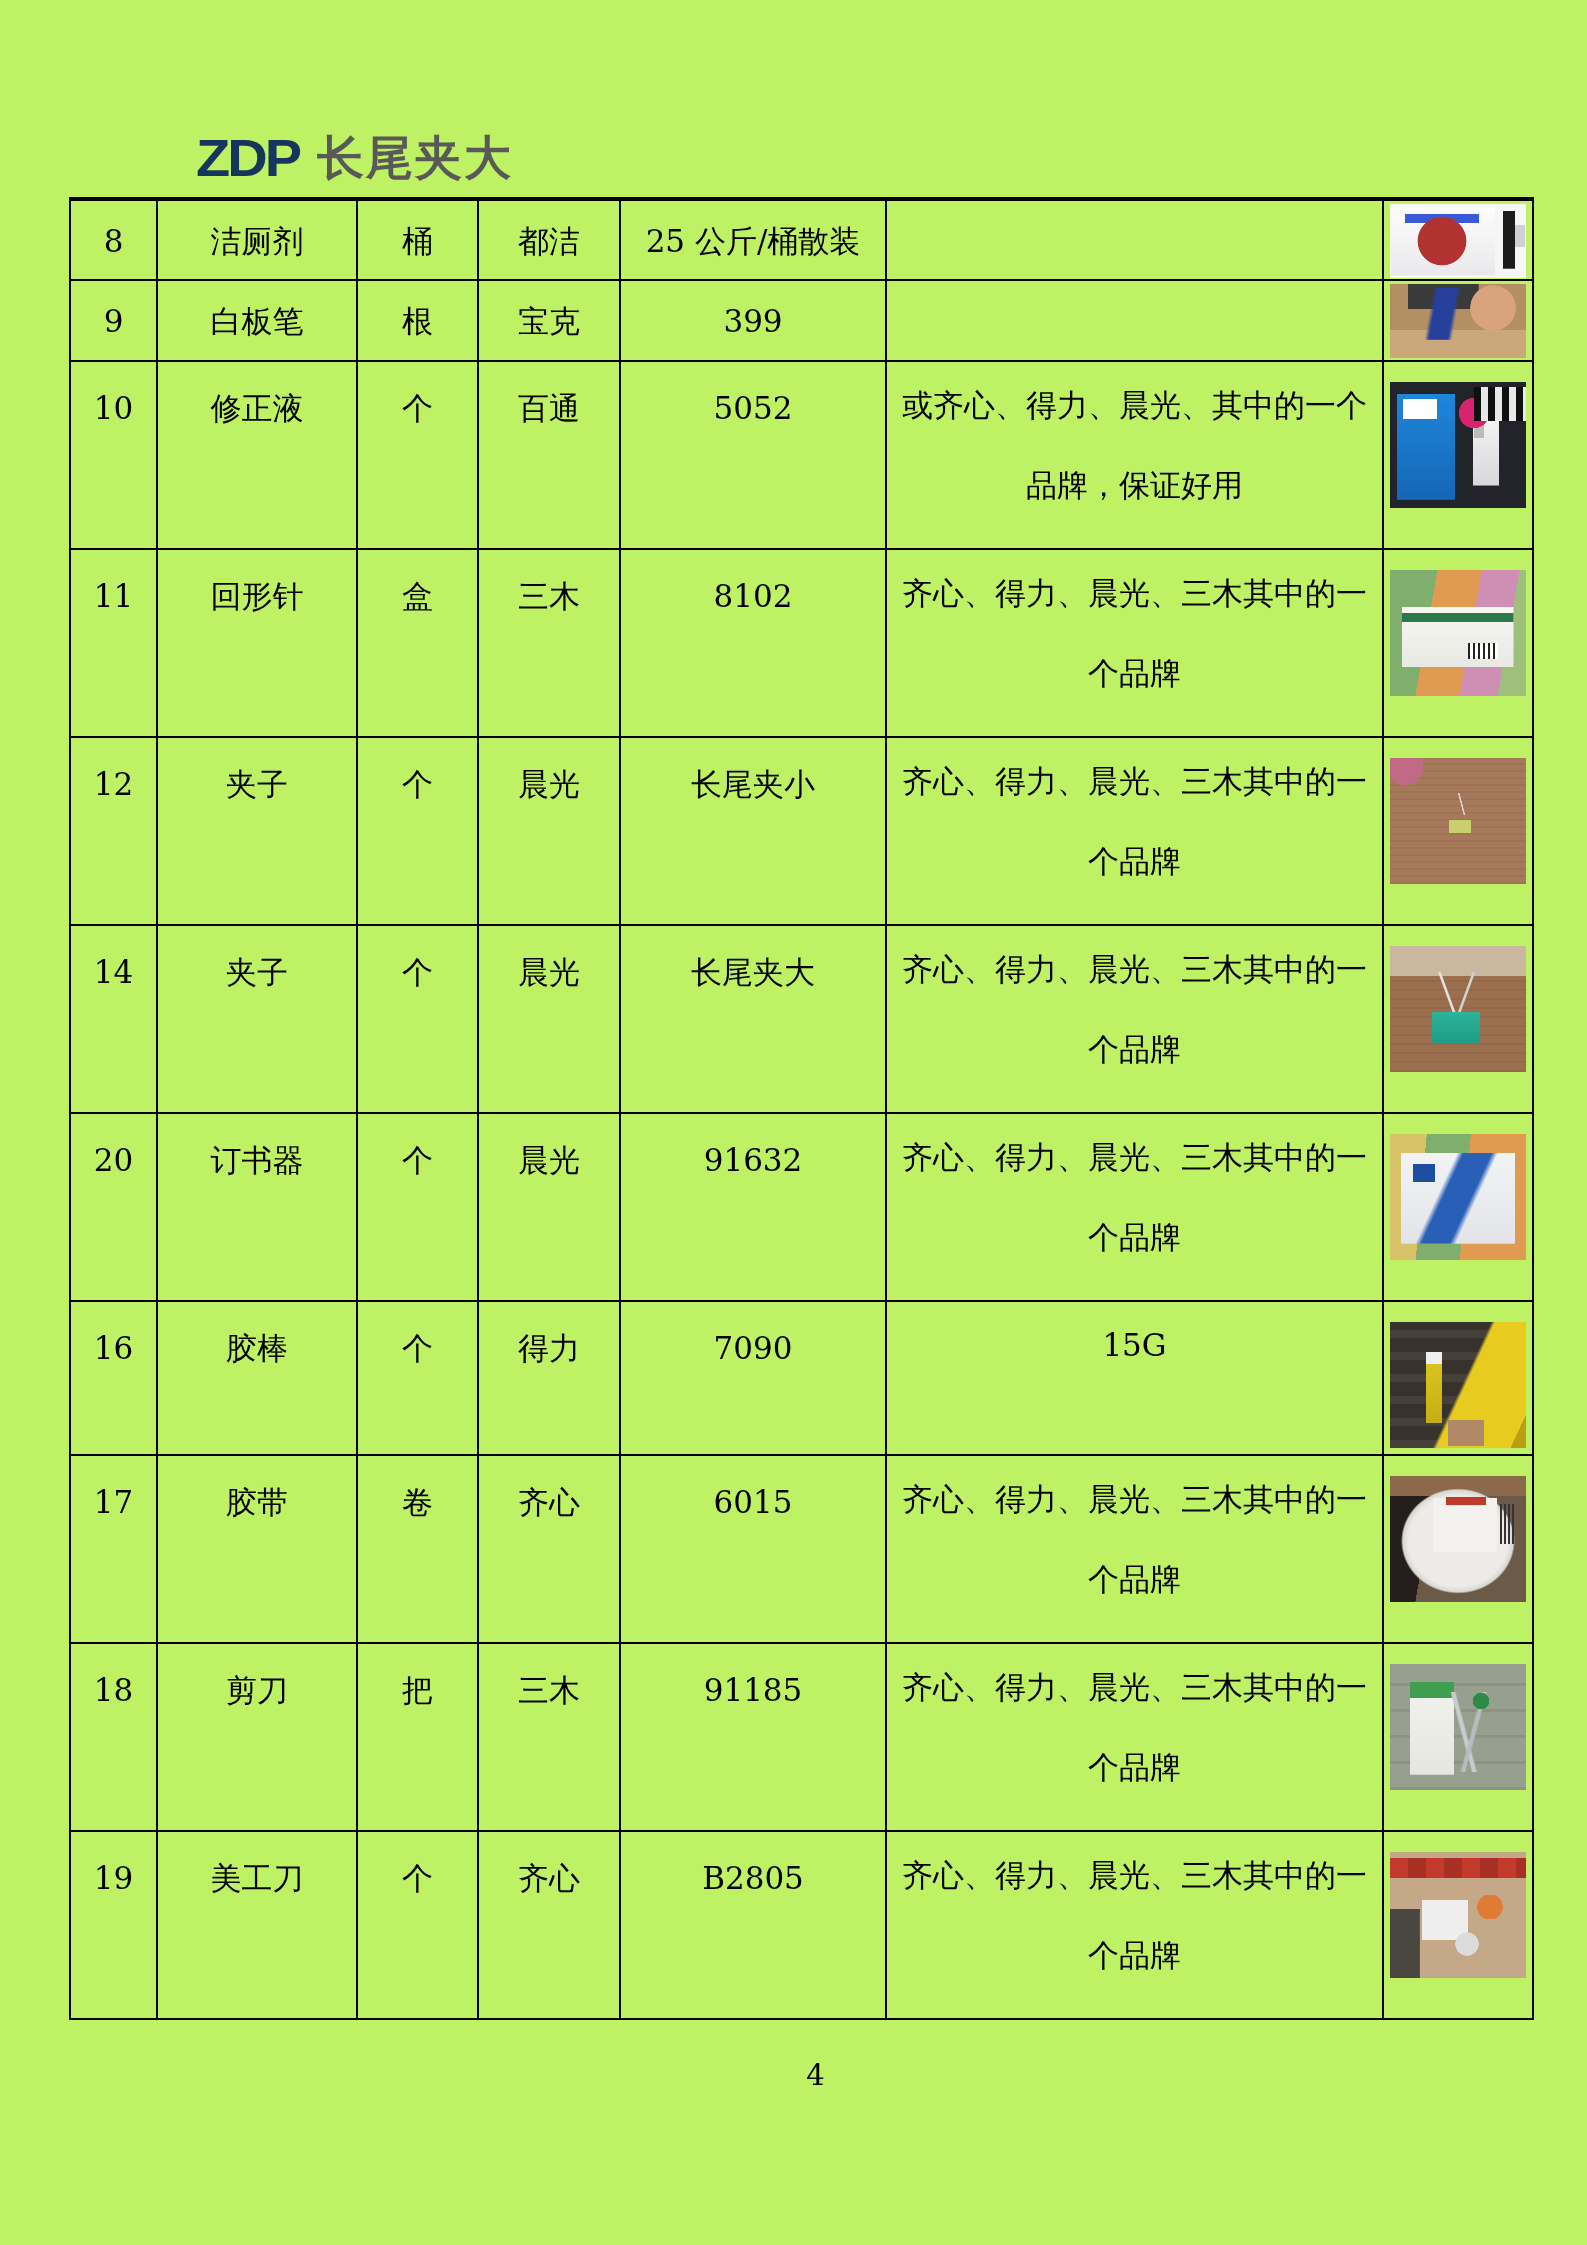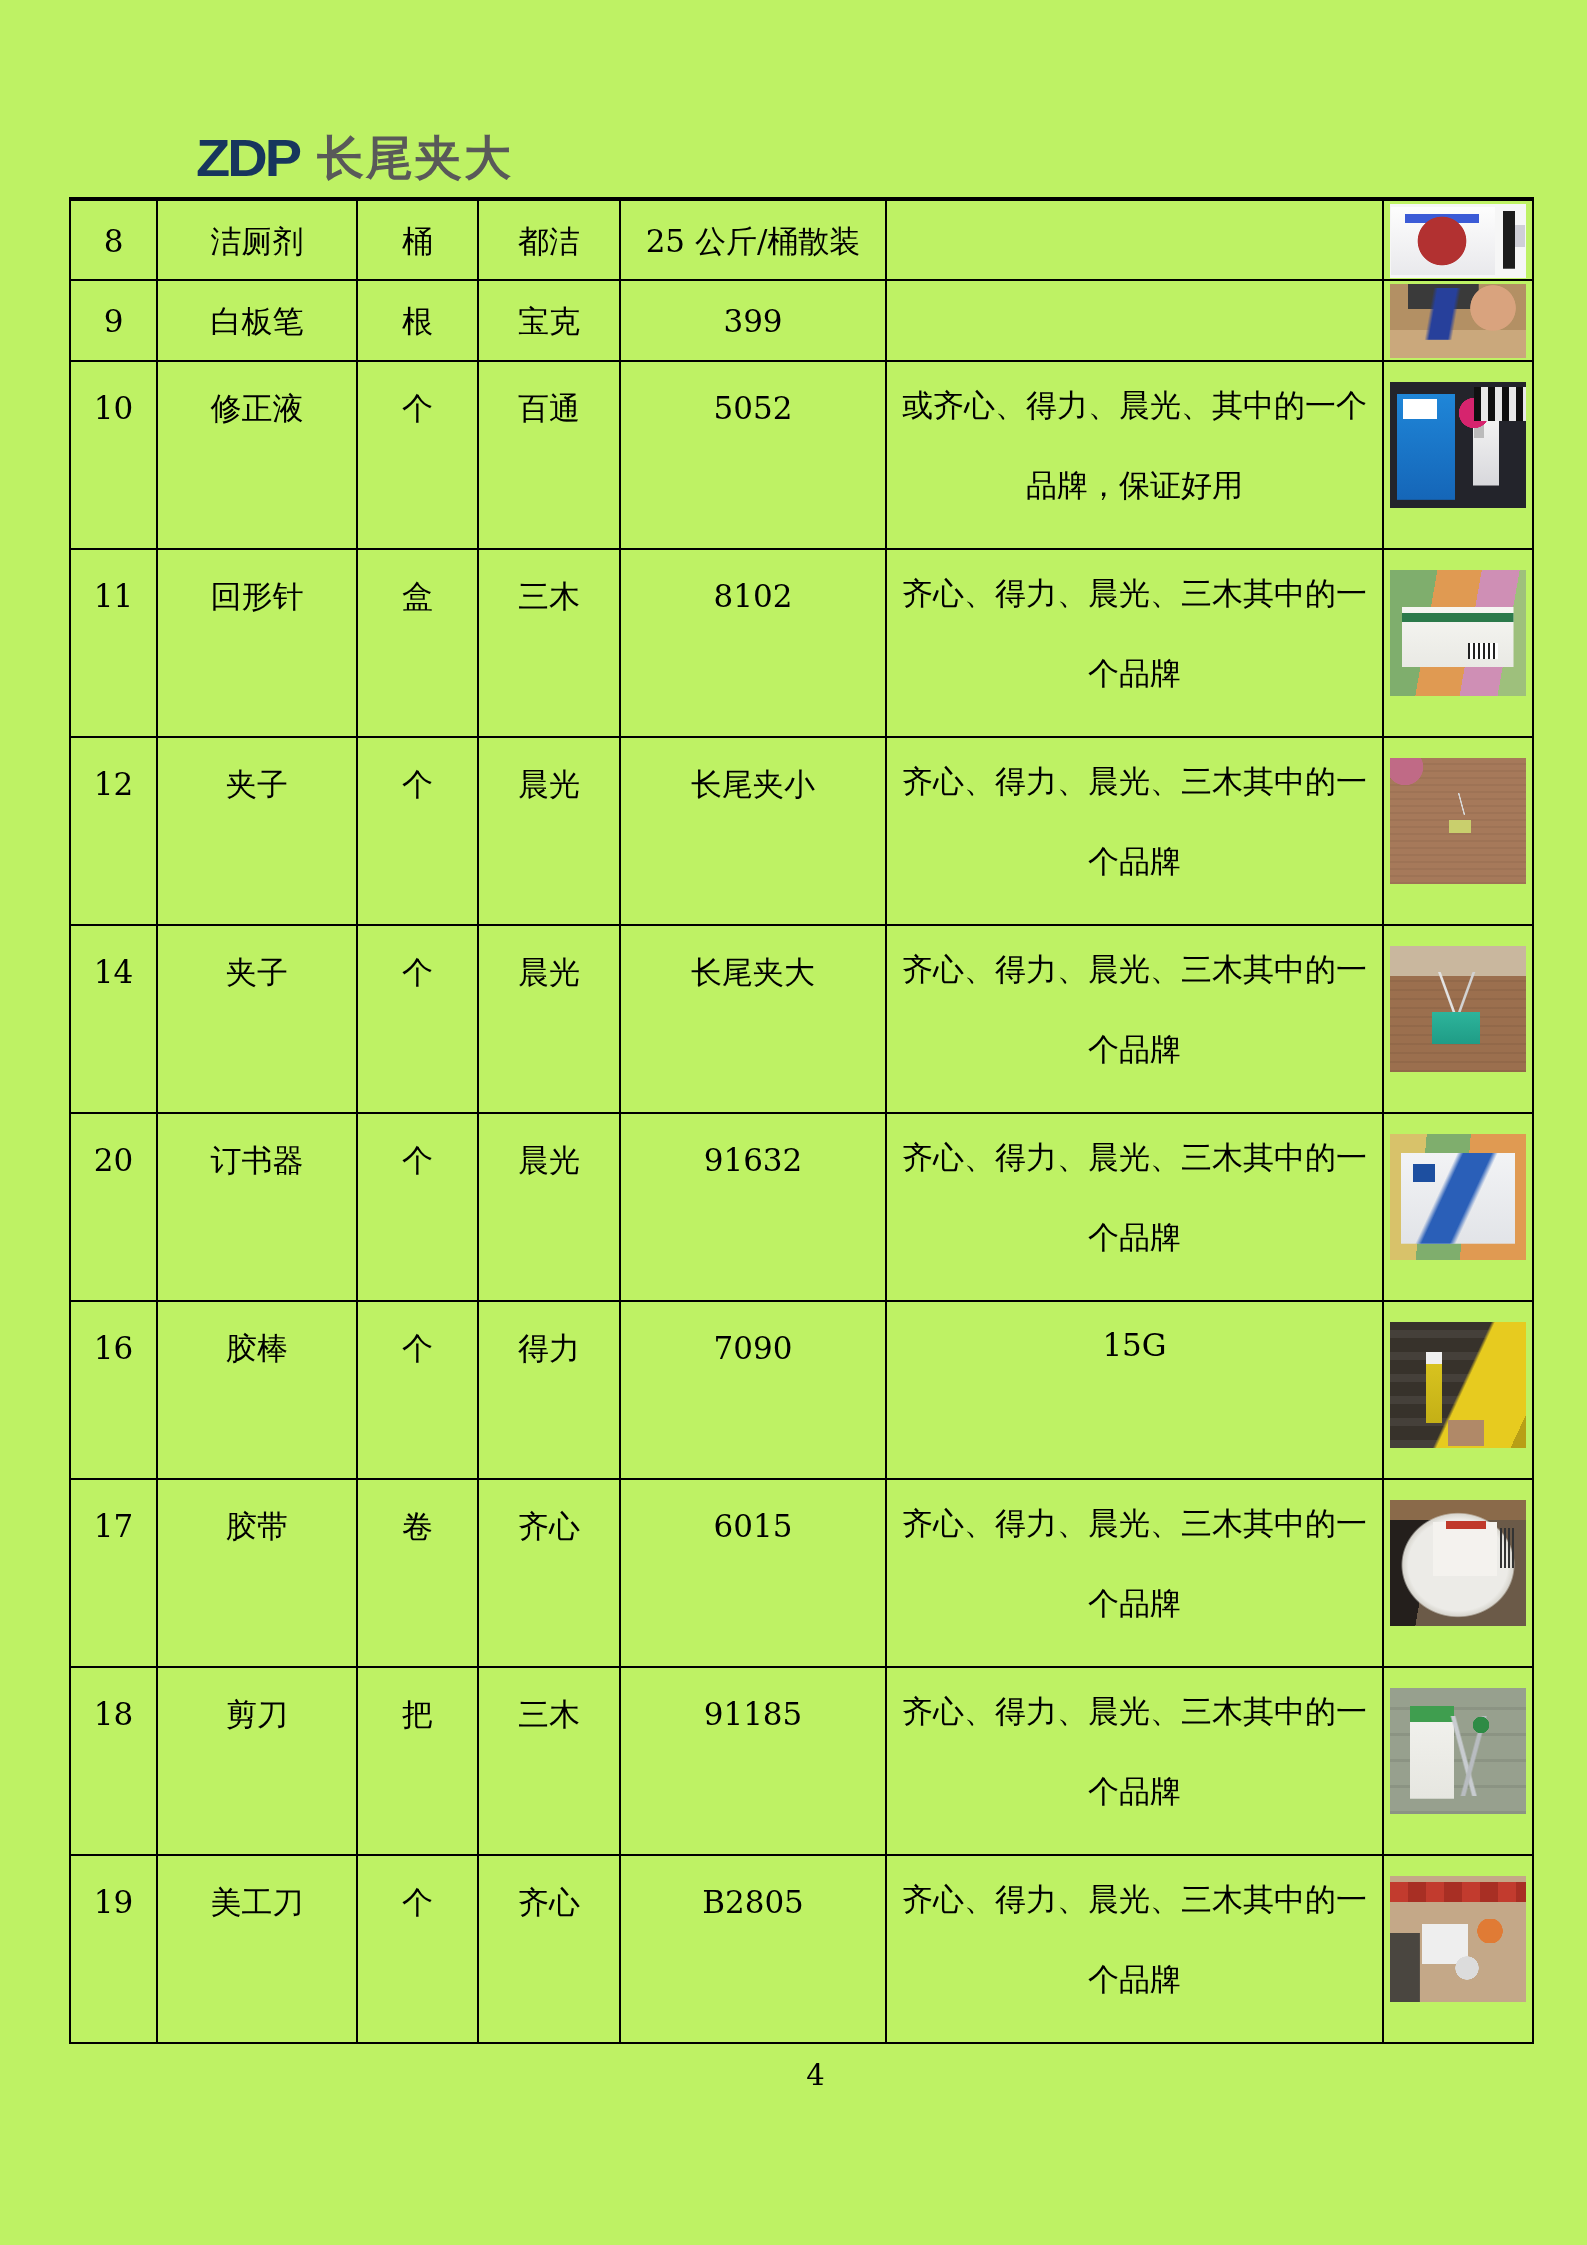--- a/index.html
+++ b/index.html
@@ -15,21 +15,21 @@
   .slogan{position:absolute;left:1122px;top:148px;font-size:38px;font-weight:600;
           color:#17365D;letter-spacing:3px;white-space:nowrap;}
 
   
   table.supply{position:absolute;left:69px;top:197px;width:1463px;
                border-collapse:collapse;table-layout:fixed;
                border-top:4px solid #000;}
   table.supply td{border:2px solid #000;vertical-align:top;text-align:center;
                   font-size:31px;line-height:40px;padding:0;overflow:hidden;}
   tr.short{height:81px;}
-  tr.tall{height:178px;}
+  tr.tall{height:154px;}
   tr.short td{padding-top:20px;}
   tr.tall td{padding-top:26px;}
   .note-line{height:80px;line-height:34px;}
 
   
   .photo{width:136px;margin:0 auto;background-repeat:no-repeat;}
   tr.tall  .photo{height:126px;margin-top:-6px;}
   tr.short .photo{height:74px;margin-top:-17px;}
 
   .photo-toilet-cleaner{

